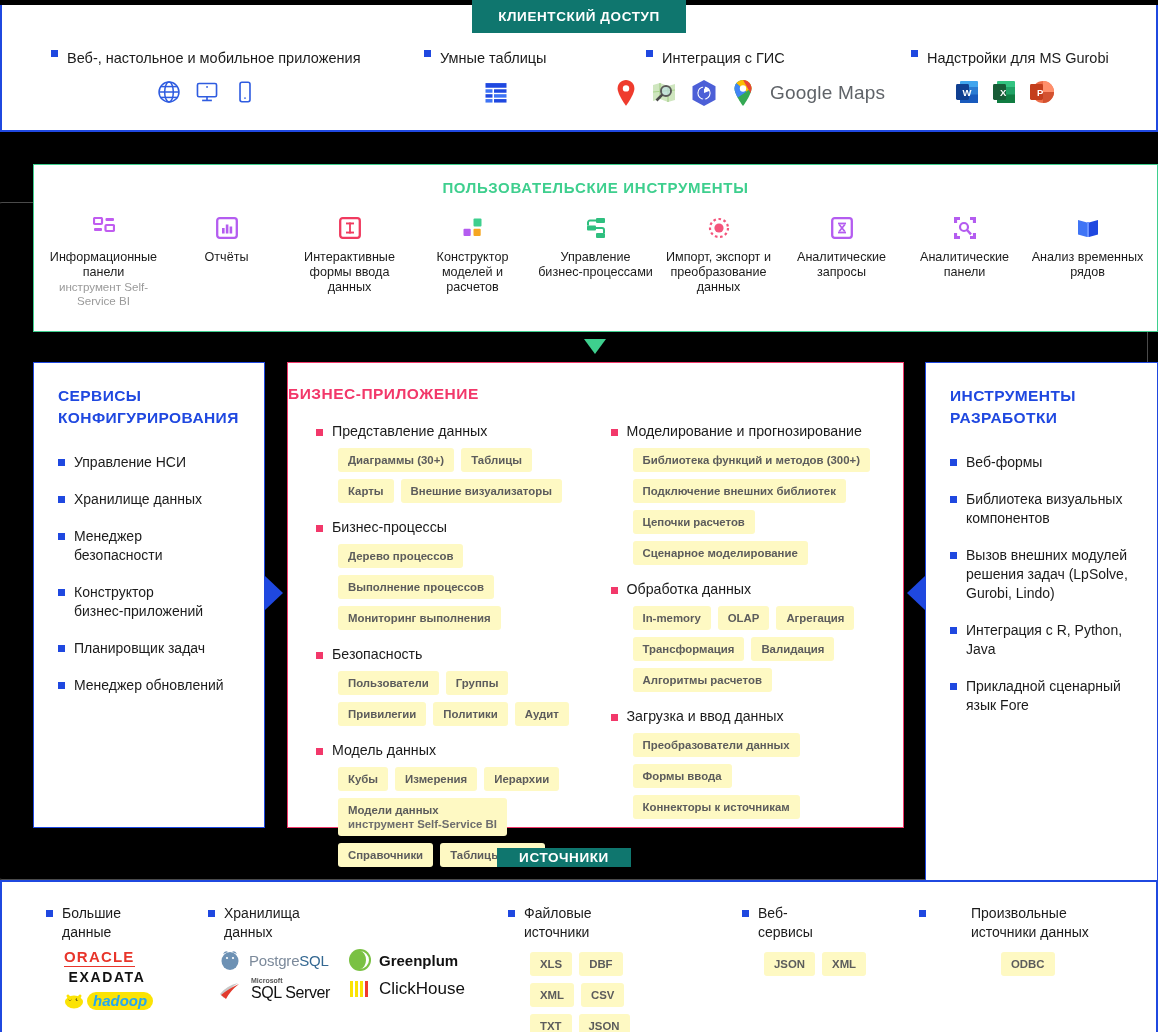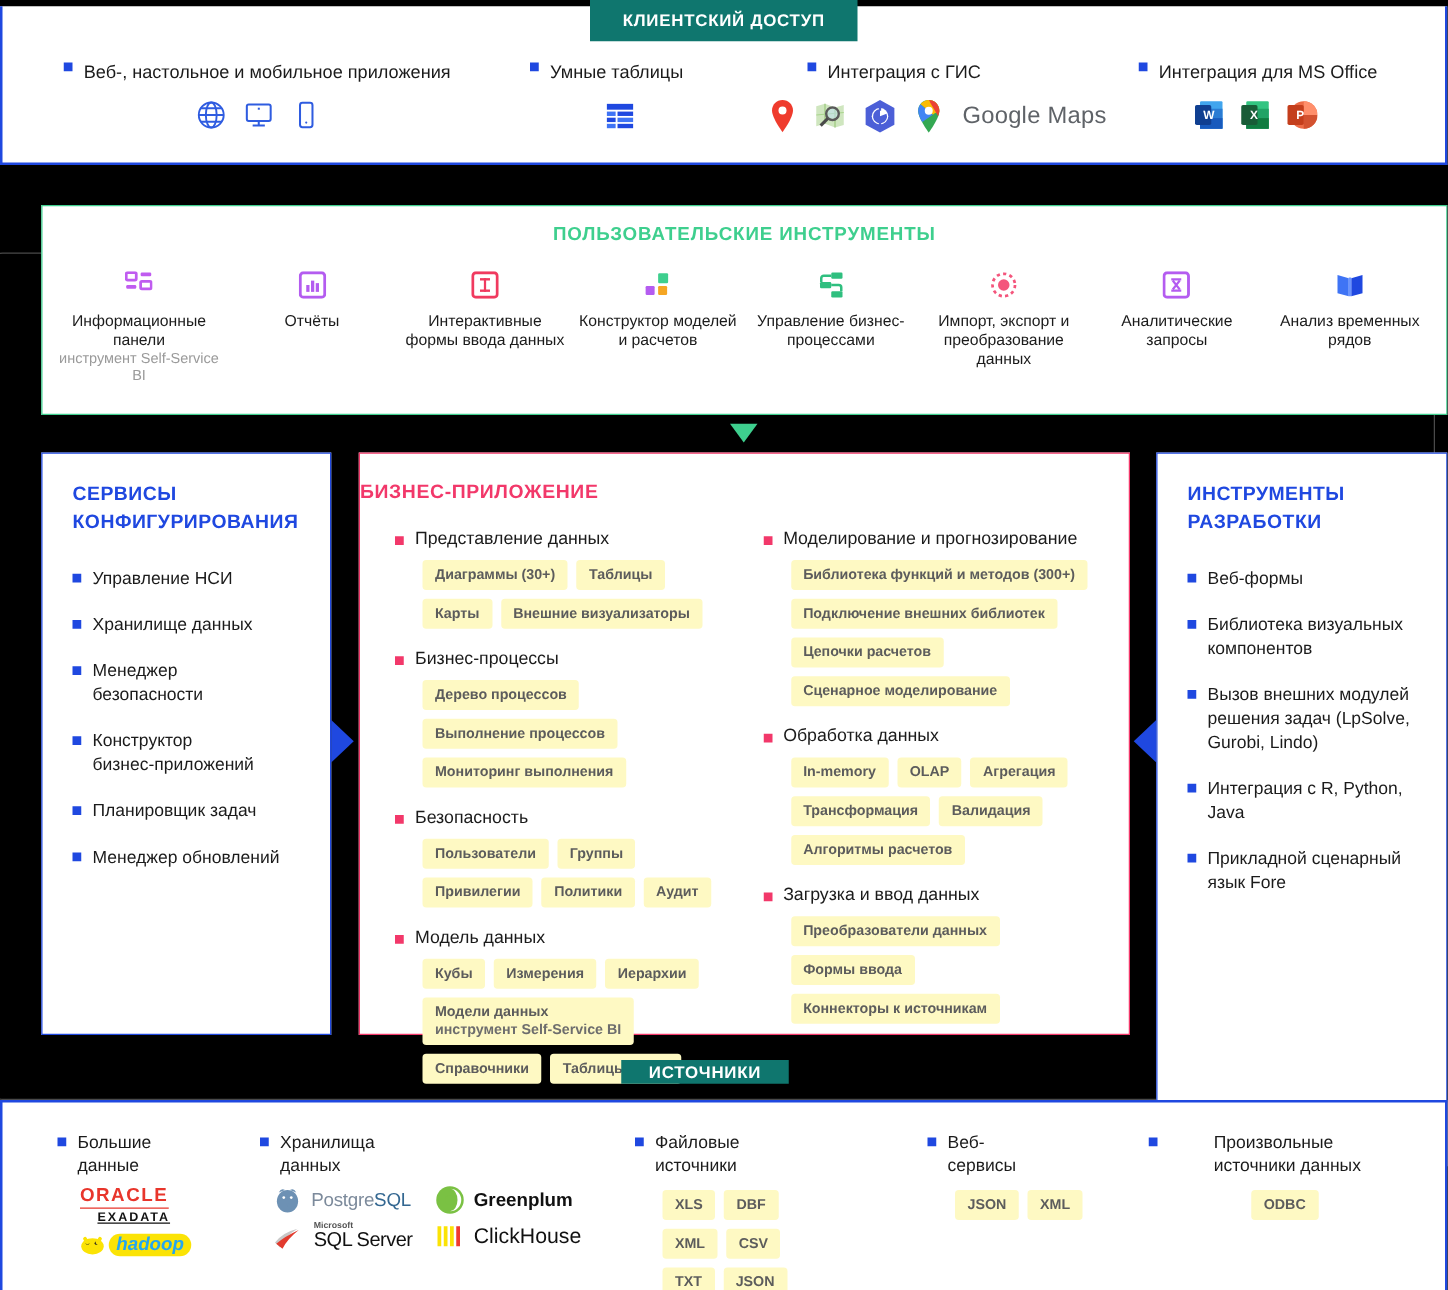--- a/index.html
+++ b/index.html
@@ -121,22 +121,22 @@
   .src-col{position:absolute;top:22px;}
   .src-head{display:flex;align-items:flex-start;font-size:14px;line-height:19px;color:#1b1b1b;}
   .src-head .bul{margin-top:6px;}
   .src-body{margin-top:10px;display:flex;flex-wrap:wrap;gap:7px;}
   .src-logos{margin-top:6px;}
 
   
   .logo-oracle{font-family:"Liberation Sans",sans-serif;color:#e8352b;font-weight:bold;
      font-size:15px;letter-spacing:1.2px;border-bottom:1.5px solid #e8352b;display:inline-block;
      padding-bottom:1px;line-height:16px;}
-  .logo-exadata{color:#111;font-weight:bold;font-size:10px;letter-spacing:1.6px;text-align:center;
-     display:block;margin-top:2px;text-decoration:underline;}
+  .logo-exadata{color:#111;font-weight:bold;font-size:14px;letter-spacing:1.6px;text-align:center;
+     display:block;margin-top:2px;}
   .logo-hadoop{display:inline-flex;align-items:center;gap:3px;margin-top:7px;}
   .hadoop-tx{color:#24a6f0;font-weight:bold;font-style:italic;font-size:15px;
      background:#fbe305;padding:1px 6px;border-radius:9px;line-height:16px;}
   .logo-row{display:flex;align-items:center;gap:7px;margin-bottom:5px;}
   .pg-tx{color:#7c8a9b;font-size:15px;letter-spacing:-.2px;}
   .pg-tx b{color:#336791;font-weight:normal;}
   .gp-tx{color:#111;font-weight:bold;font-size:15px;}
   .ch-tx{color:#111;font-size:17px;}
   .sql-tx{color:#111;font-size:16px;letter-spacing:-.4px;}
   .sql-ms{color:#555;font-size:7px;font-weight:bold;display:block;line-height:7px;}
@@ -229,21 +229,21 @@
           <path d="M12 1c4.7 0 8.5 3.8 8.5 8.5 0 1.3-.4 2.8-1 4.4L13.2 3.1C12.8 1.9 12 1 12 1z" fill="#ea4335"></path>
           <circle cx="12" cy="9.5" r="3.2" fill="#ffffff"></circle>
         </svg>
         <span style="color:#5f6368;font-size:19px;letter-spacing:.2px;margin-left:1px;">Google Maps</span>
       </div>
     </div>
 
     <div class="ca-col" style="left:909px;">
       <div class="ca-head">
         <span class="bul"></span>
-        <span>Интеграция для MS Office</span>
+        <span>Надстройки для MS Gurobi</span>
       </div>
       <div class="ca-icons" style="margin-left:44px;gap:12px;">
         <svg class="ic" width="25" height="26" viewBox="0 0 25 26">
           <rect x="5" y="2" width="18" height="22" rx="1" fill="#41a5ee"></rect>
           <rect x="5" y="8" width="18" height="16" fill="#2b7cd3"></rect>
           <rect x="5" y="15.5" width="18" height="8.5" fill="#185abd"></rect>
           <rect x="1" y="5" width="13" height="16" rx="1.4" fill="#103f91"></rect>
           <text x="7.6" y="16.6" font-family="Liberation Sans, sans-serif" font-size="9.5" font-weight="bold" fill="#ffffff">W</text>
         </svg>
         <svg class="ic" width="25" height="26" viewBox="0 0 25 26">
@@ -352,20 +352,34 @@
             <rect x="1.2" y="1.2" width="19.6" height="19.6" rx="2.5" fill="none" stroke="#b45cf0" stroke-width="2.3"></rect>
             <rect x="7" y="5.6" width="8" height="1.8" fill="#b45cf0"></rect>
             <rect x="7" y="14.6" width="8" height="1.8" fill="#b45cf0"></rect>
             <path d="M8.2 7.4 L13.8 14.6 M13.8 7.4 L8.2 14.6" stroke="#b45cf0" stroke-width="1.7"></path>
           </svg>
         </div>
         <div class="ut-lb">Аналитические запросы</div>
         <div class="ut-sub"></div>
       </div>
 
+      <div class="ut-item">
+        <div class="ut-ic">
+          <svg width="22" height="22" viewBox="0 0 22 22">
+            <path d="M1.5 6 V1.5 H6" stroke="#b45cf0" stroke-width="3.2" fill="none"></path>
+            <path d="M16 1.5 H20.5 V6" stroke="#b45cf0" stroke-width="3.2" fill="none"></path>
+            <path d="M1.5 16 V20.5 H6" stroke="#b45cf0" stroke-width="3.2" fill="none"></path>
+            <path d="M16 20.5 H20.5 V16" stroke="#b45cf0" stroke-width="3.2" fill="none"></path>
+            <circle cx="10" cy="10" r="4" fill="none" stroke="#b45cf0" stroke-width="2.2"></circle>
+            <line x1="13" y1="13" x2="17" y2="17.4" stroke="#b45cf0" stroke-width="2.4"></line>
+          </svg>
+        </div>
+        <div class="ut-lb">Аналитические панели</div>
+        <div class="ut-sub"></div>
+      </div>
 
       <div class="ut-item">
         <div class="ut-ic">
           <svg width="24" height="22" viewBox="0 0 24 22">
             <path d="M2 3 L11 5.5 V20 L2 17.5 Z" fill="#3f74f5"></path>
             <path d="M22 3 L13 5.5 V20 L22 17.5 Z" fill="#1f48e0"></path>
             <rect x="11" y="5" width="2" height="15" fill="#6a93ff"></rect>
           </svg>
         </div>
         <div class="ut-lb">Анализ временных рядов</div>

